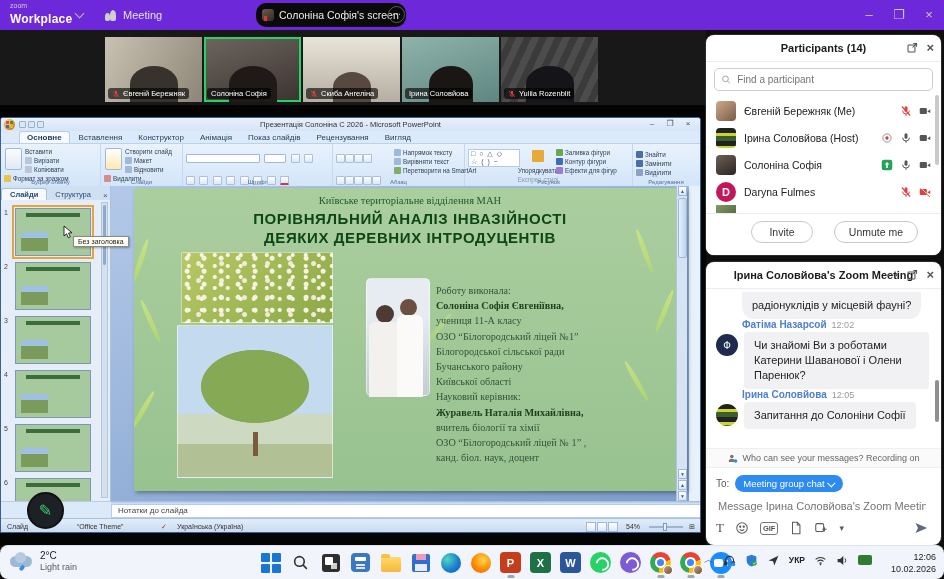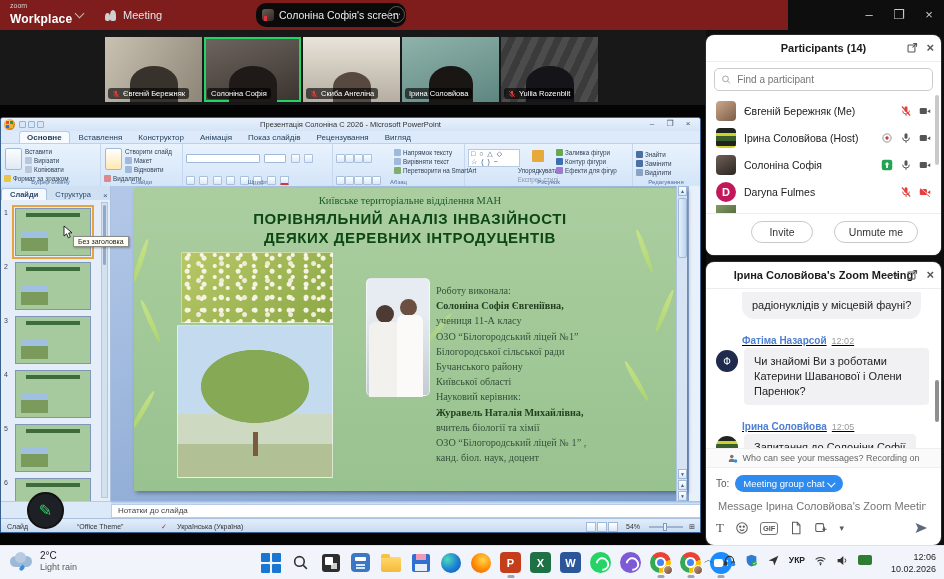--- a/index.html
+++ b/index.html
@@ -1,21 +1,21 @@
 <!DOCTYPE html>
 <html><head>
 <meta charset="utf-8">
 <style>
   html,body{margin:0;padding:0;background:#000;}
   *{box-sizing:border-box;}
   .screen{position:relative;width:944px;height:579px;background:#0e0e0e;overflow:hidden;
           font-family:"Liberation Sans",sans-serif;-webkit-font-smoothing:antialiased;}
 
   
-  .topbar{position:absolute;left:0;top:0;width:788px;height:30px;background:#7f1d1d;}
+  .topbar{position:absolute;left:0;top:0;width:944px;height:30px;background:#6d28d9;}
   .brand{position:absolute;left:10px;top:2px;color:#fff;line-height:1;}
   .brand .z1{font-size:7px;color:#cfcfcf;display:block;margin-bottom:1px;}
   .brand .z2{font-size:12px;font-weight:bold;letter-spacing:.2px;}
   .brand-caret{position:absolute;left:76px;top:10px;width:7px;height:7px;border-left:1.5px solid #bbb;border-bottom:1.5px solid #bbb;transform:rotate(-45deg);}
   .tab-meeting{position:absolute;left:104px;top:0;height:30px;display:flex;align-items:center;gap:6px;color:#e3e3e3;font-size:11px;}
   .ppl-ico{width:13px;height:11px;position:relative;}
   .ppl-ico::before,.ppl-ico::after{content:"";position:absolute;background:#cfcfcf;border-radius:50% 50% 2px 2px;}
   .ppl-ico::before{left:1px;top:3px;width:5px;height:8px;}
   .ppl-ico::after{left:6px;top:0;width:6px;height:11px;}
   .share-tab{position:absolute;left:256px;top:3px;width:150px;height:24px;background:#0a0a0a;border-radius:10px;display:flex;align-items:center;padding:0 6px;gap:5px;color:#ececec;font-size:10.5px;}
@@ -148,40 +148,40 @@
   .picons{margin-left:auto;display:flex;gap:7px;align-items:center;}
   .picons svg{width:12px;height:12px;}
   .pfoot{position:absolute;left:0;bottom:0;width:100%;height:42px;border-top:1px solid #ececec;background:#fff;}
   .pill-btn{position:absolute;top:7px;height:22px;border:1px solid #c9c9c9;border-radius:11px;background:#fff;font-size:10.5px;color:#333;text-align:center;line-height:20px;}
   .ps-scroll{position:absolute;right:2px;top:60px;width:4px;height:70px;background:#c9c9c9;border-radius:2px;}
 
   
   .msgs{position:absolute;left:0;top:28px;width:100%;height:158px;overflow:hidden;padding:2px 10px 0 10px;}
   .bubble{background:#f1f1f3;border-radius:4px;padding:6px 10px;font-size:11px;color:#222;line-height:15px;display:inline-block;max-width:185px;}
   .bubble.partial{border-radius:0 0 12px 12px;margin-left:26px;}
-  .mhead{display:flex;align-items:baseline;gap:5px;margin:16px 0 2px 26px;text-decoration:underline;}
+  .mhead{display:flex;align-items:baseline;gap:5px;margin:0 0 2px 26px;}
   .mname{font-size:10px;color:#4e7fd0;font-weight:bold;}
   .mtime{font-size:9px;color:#9a9a9a;}
   .mrow{display:flex;gap:6px;align-items:flex-start;}
   .cavatar{width:22px;height:22px;border-radius:50%;flex:0 0 auto;margin-top:2px;}
   .cav-f{background:#1f2b4d;color:#fff;font-size:10px;display:flex;align-items:center;justify-content:center;}
   .c-scroll{position:absolute;right:2px;top:118px;width:4px;height:42px;background:#8f8f8f;border-radius:2px;}
   .banner{position:absolute;left:0;top:186px;width:100%;height:20px;background:#fafafa;border-top:1px solid #efefef;border-bottom:1px solid #efefef;display:flex;align-items:center;justify-content:center;gap:4px;font-size:9px;color:#666;}
   .torow{position:absolute;left:10px;top:213px;display:flex;align-items:center;gap:6px;font-size:10px;color:#555;}
   .gchat{background:#2e8cf0;color:#fff;border-radius:10px;font-size:9.5px;padding:3px 8px;display:flex;gap:4px;align-items:center;}
   .gchat .c{width:6px;height:6px;border-left:1.5px solid #fff;border-bottom:1.5px solid #fff;transform:rotate(-45deg) translateY(-1px);}
   .chat-input{position:absolute;left:10px;top:237px;width:212px;border:none;outline:none;font-size:11px;color:#333;font-family:"Liberation Sans",sans-serif;}
   .ctools{position:absolute;left:10px;top:258px;width:212px;display:flex;align-items:center;gap:11px;color:#5b5b5b;}
   .ctools svg{width:14px;height:14px;}
   .tico{font-size:13px;font-family:"Liberation Serif",serif;color:#555;}
   .gif{font-size:7.5px;font-weight:bold;border:1px solid #777;border-radius:3px;padding:1px 2px;color:#555;}
   .send{margin-left:auto;}
 
   
-  .taskbar{position:absolute;left:0;top:545px;width:944px;height:34px;background:#f1f5fb;border-top:1px solid #dde3ea;}
+  .taskbar{position:absolute;left:0;top:545px;width:944px;height:34px;background:#f1f5fb;border-top:1px solid #dde3ea;border-radius:8px;}
   .weather{position:absolute;left:10px;top:4px;display:flex;gap:6px;align-items:center;}
   .cloud{position:relative;width:24px;height:18px;}
   .cloud::before{content:"";position:absolute;left:0;top:4px;width:22px;height:11px;border-radius:8px;background:#9db9d8;}
   .cloud::after{content:"";position:absolute;left:5px;top:0;width:11px;height:11px;border-radius:50%;background:#b6cbe2;}
   .cloud i{position:absolute;left:10px;bottom:-1px;width:4px;height:6px;background:#3f8ede;border-radius:0 50% 50% 50%;transform:rotate(45deg);}
   .wtxt{line-height:1.2;}
   .wtemp{font-size:10px;color:#1d1d1d;}
   .wdesc{font-size:9px;color:#5a5a5a;}
   .tb-icons{position:absolute;left:258px;top:4px;display:flex;gap:5px;}
   .app{position:relative;width:25px;height:25px;border-radius:4px;display:flex;align-items:center;justify-content:center;}

